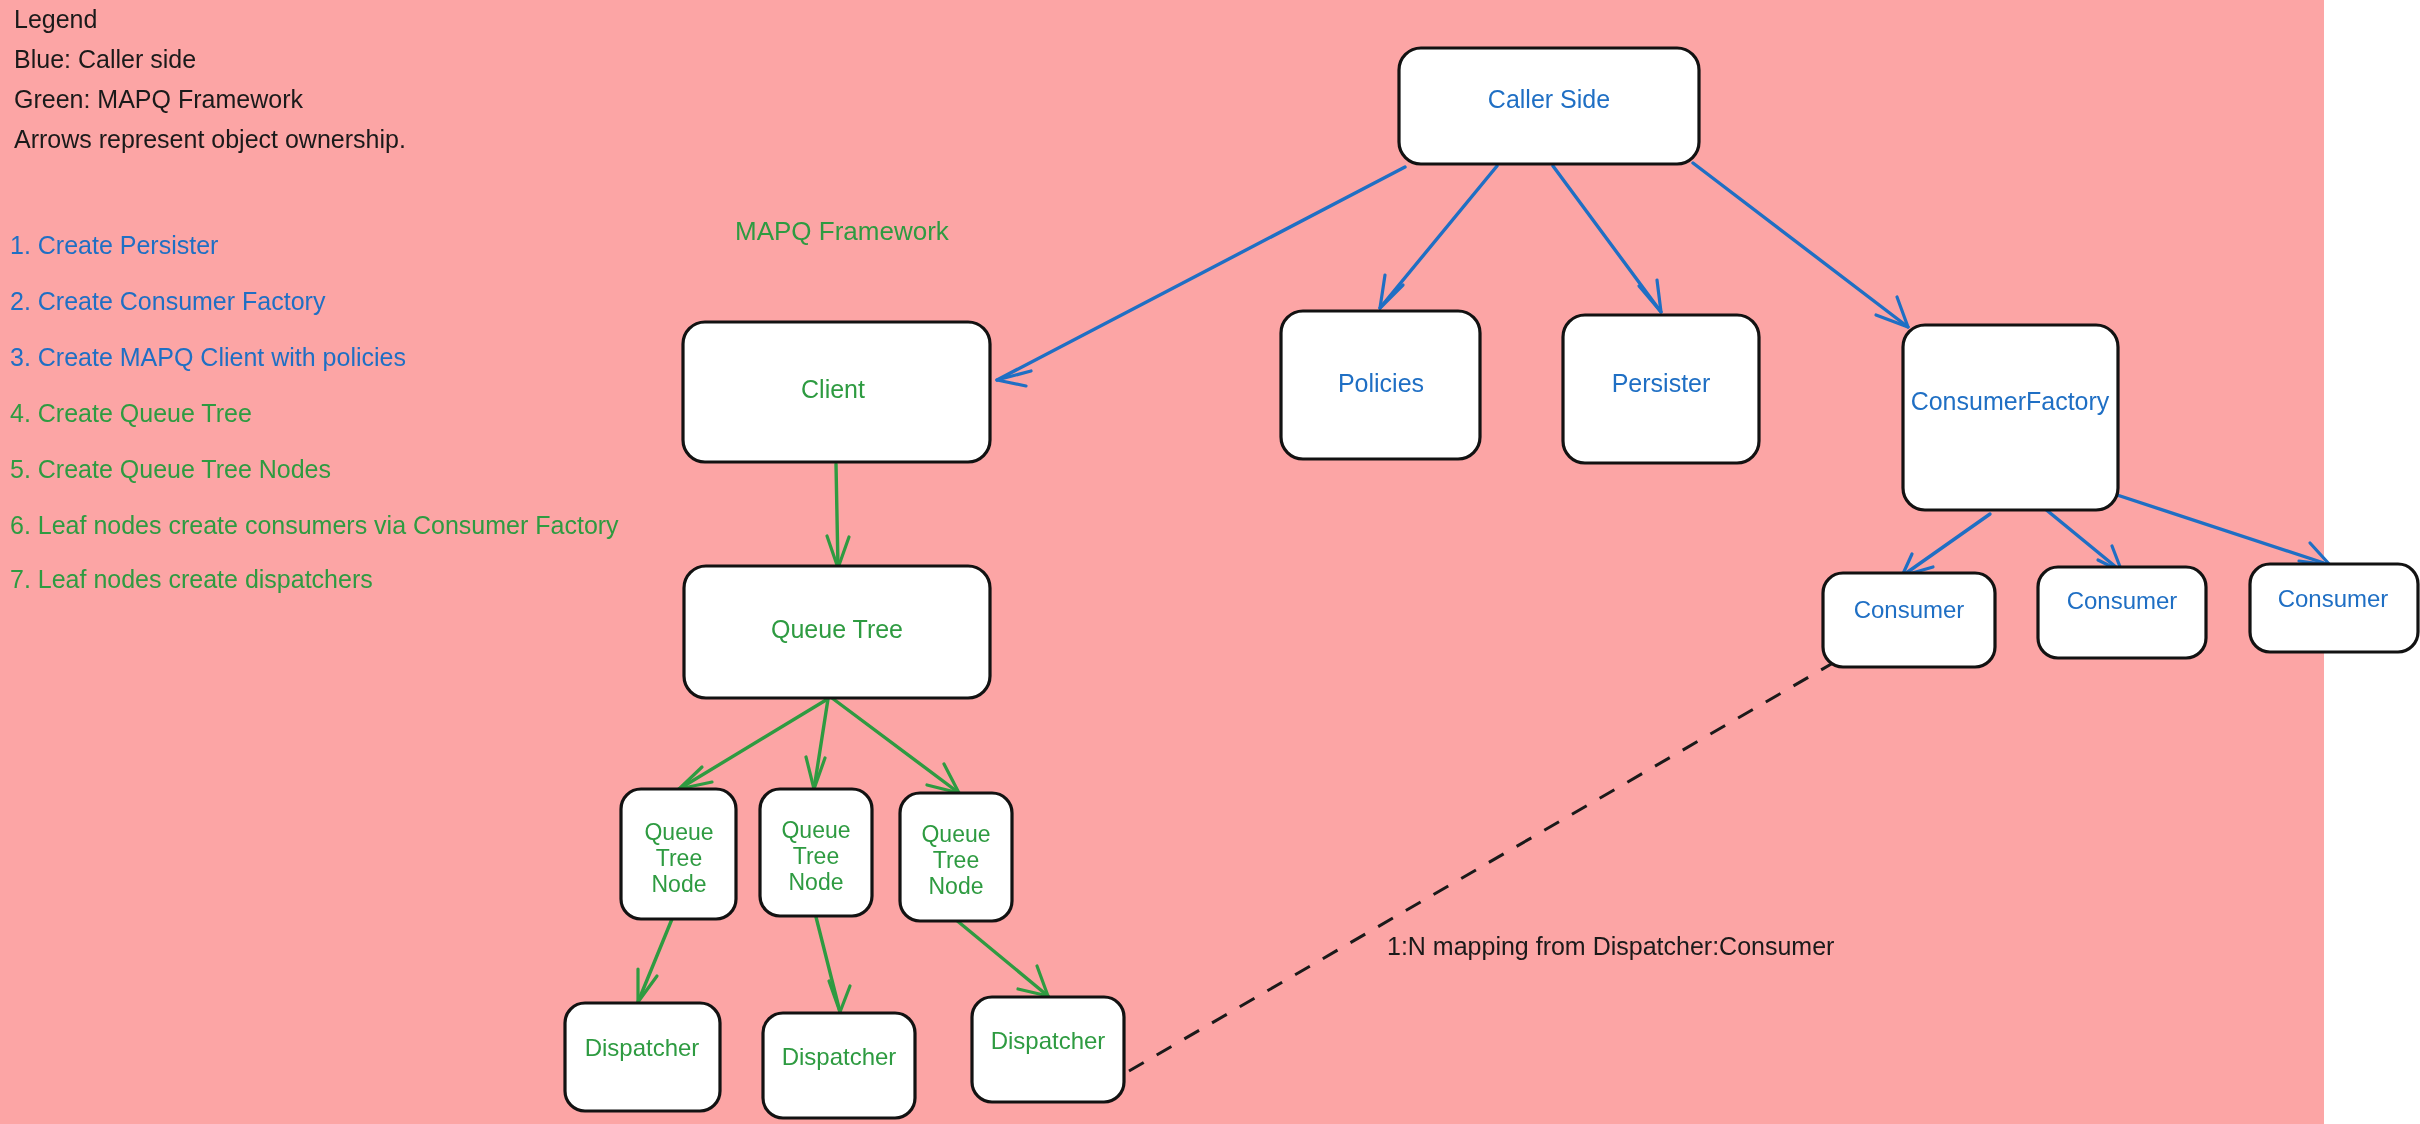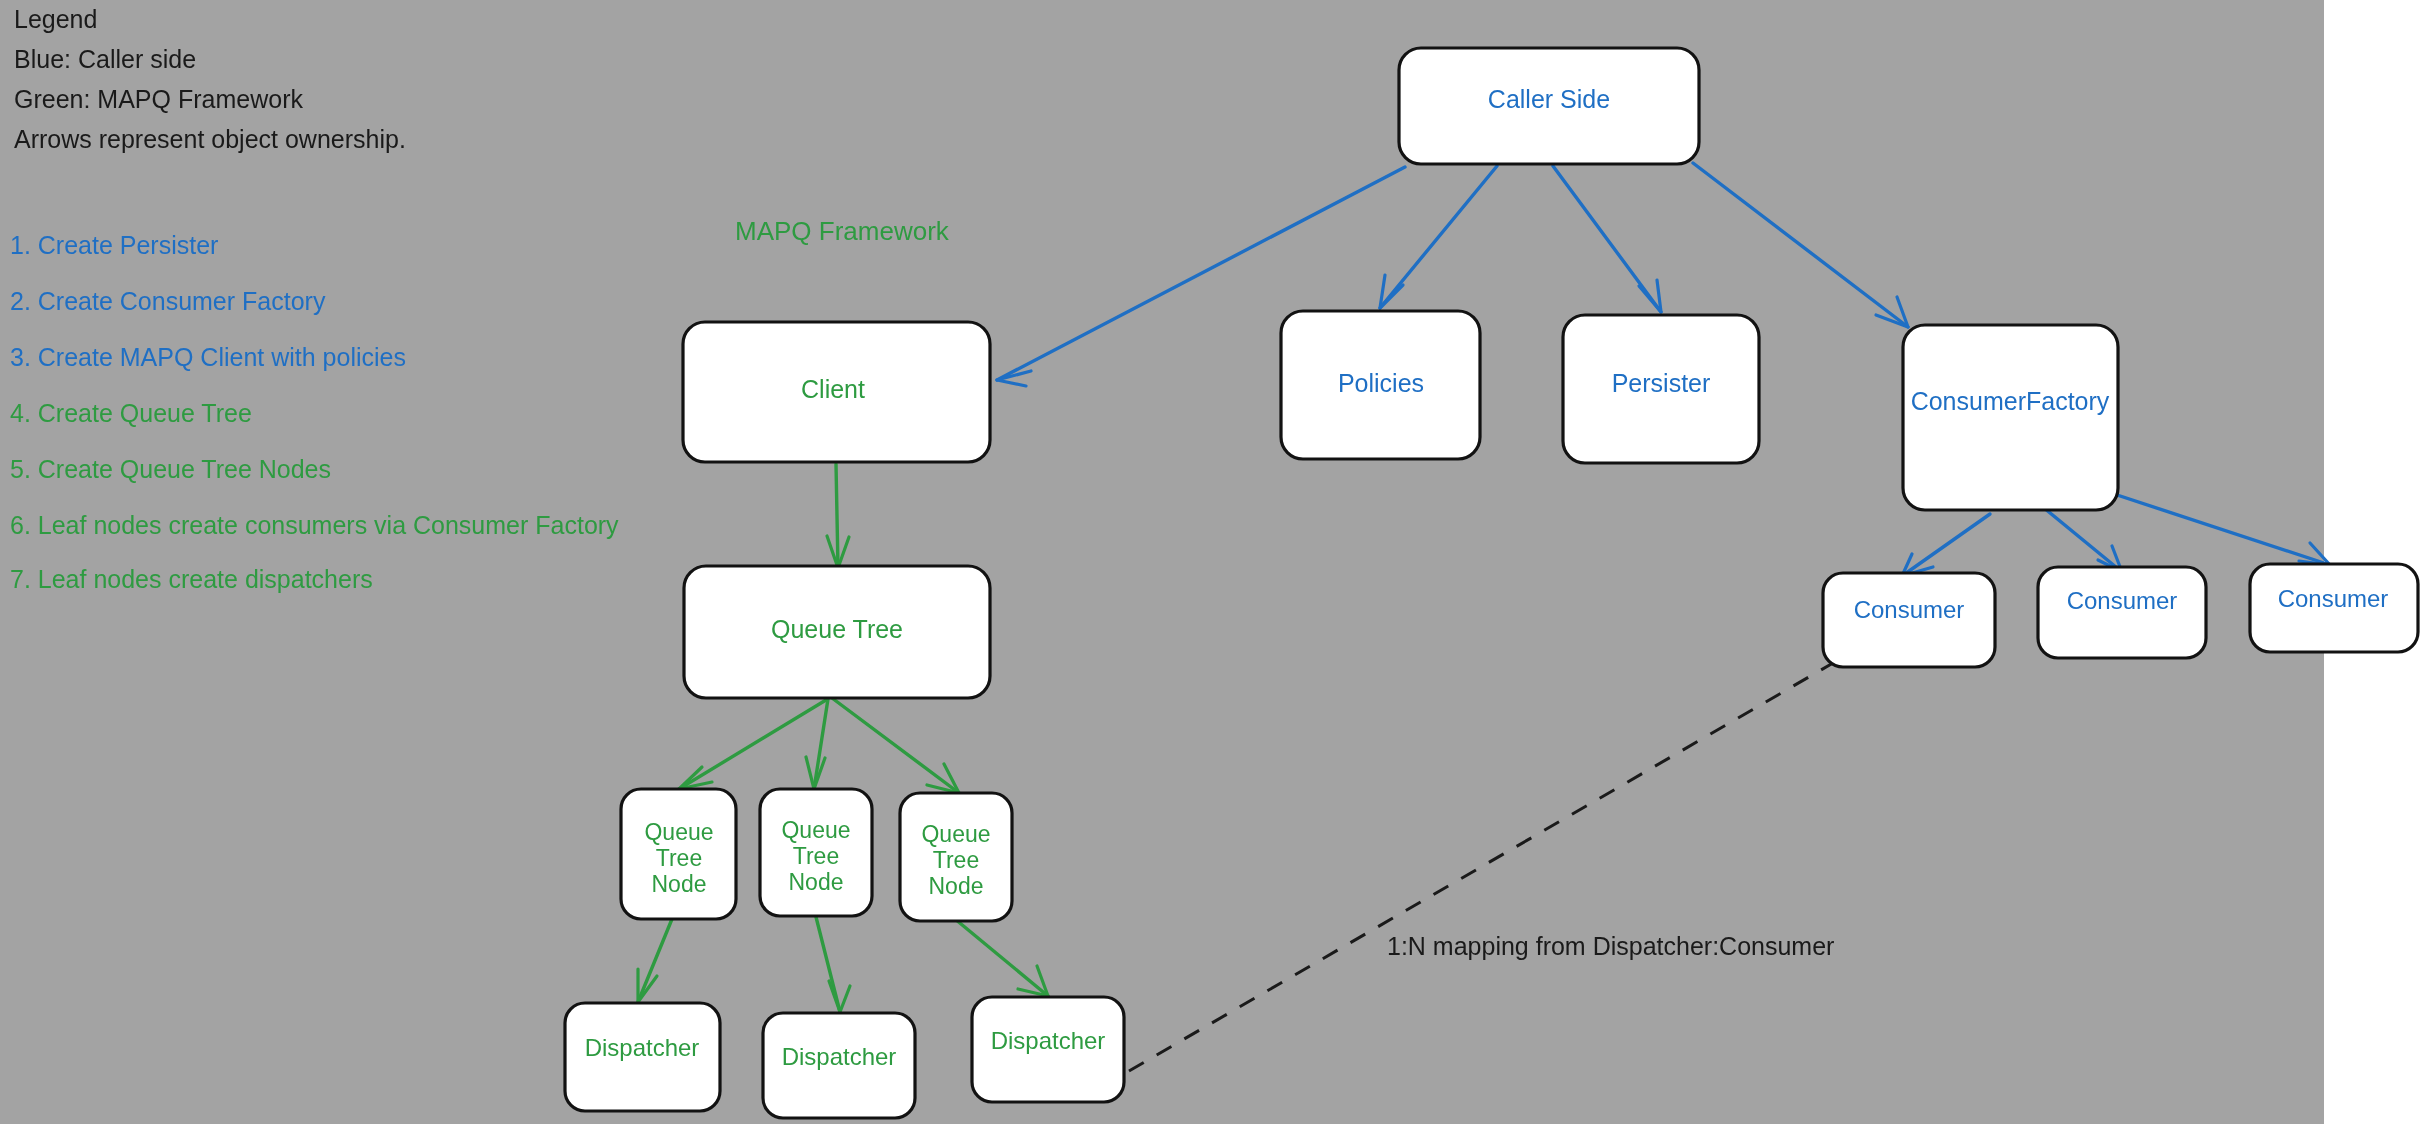--- a/index.html
+++ b/index.html
@@ -11,21 +11,21 @@
     width: 2420px;
     height: 1124px;
     font-family: "Liberation Sans", sans-serif;
     overflow: hidden;
     position: relative;
   }
   #stage {
     position: relative;
     width: 2324px;
     height: 1124px;
-    background: #a3a3a3;
+    background: #fca5a5;
   }
   svg.diagram {
     position: absolute;
     top: 0;
     left: 0;
     width: 2420px;
     height: 1124px;
   }
   .legend-text {
     font-size: 25px;

